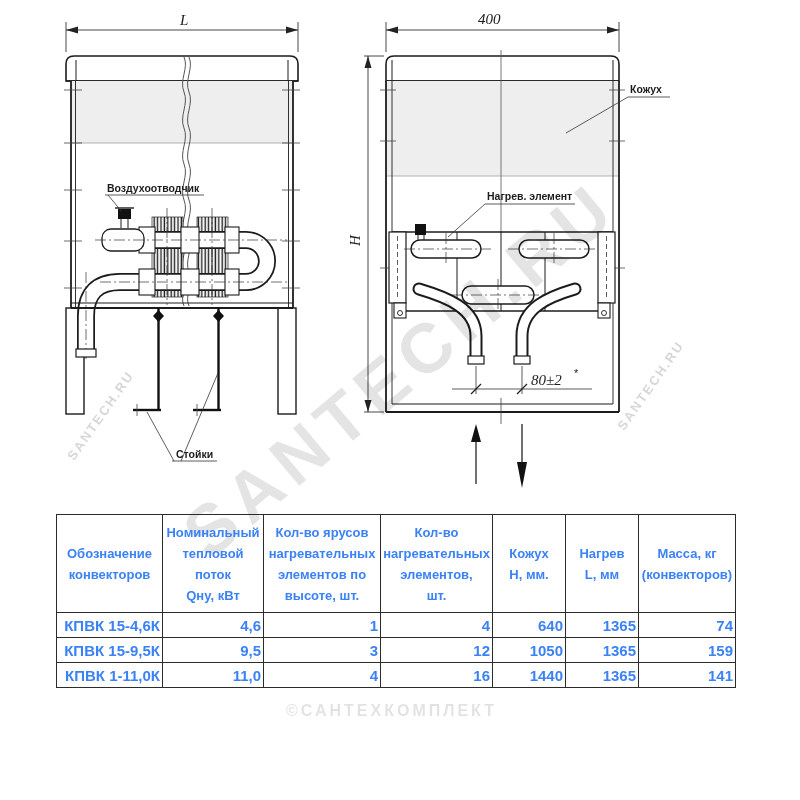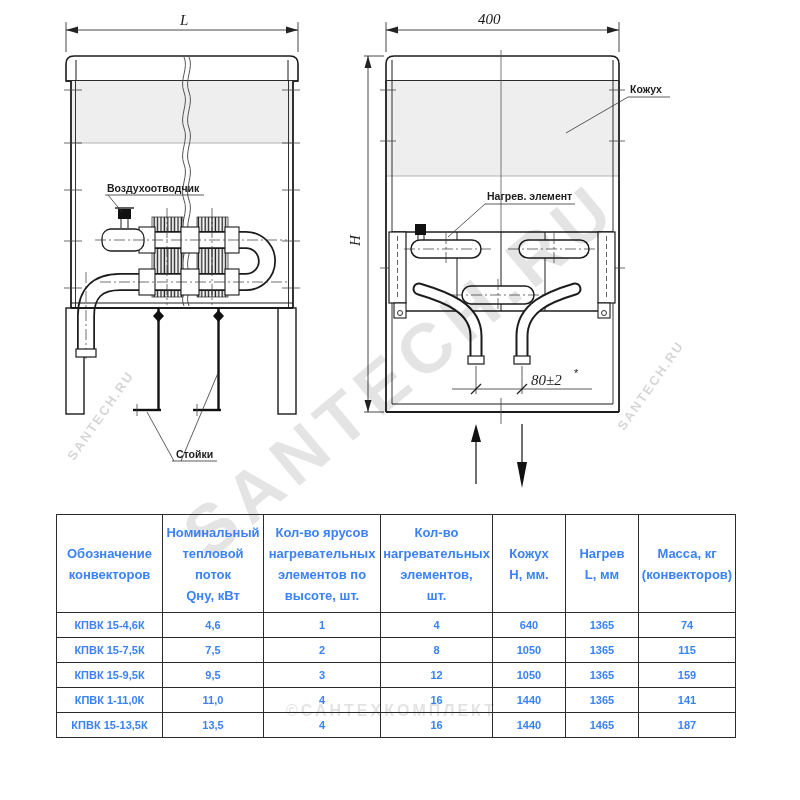--- a/index.html
+++ b/index.html
@@ -15,21 +15,21 @@
           opacity:0.10;transform:rotate(-40deg);}
   .wm-small{font-size:13px;letter-spacing:2px;opacity:0.16;transform:rotate(-55deg);}
   .wm-left{left:48px;top:408px;}
   .wm-right{left:598px;top:378px;}
   .wm-table{left:286px;top:702px;font-size:16px;letter-spacing:3px;opacity:0.11;}
   
   .spec{position:absolute;left:56px;top:514px;border-collapse:collapse;table-layout:fixed;}
   .spec th,.spec td{border:1.5px solid #2b2b2b;text-align:center;vertical-align:middle;
         font-weight:bold;color:#3b82f6;padding:0 2px;}
   .spec th{height:97px;font-size:13px;line-height:21px;white-space:pre-line;font-weight:bold;}
-  .spec td{height:24px;font-size:11px;}
+  .spec td{height:24px;font-size:15px;text-align:right;}
 </style>
 </head>
 <body>
 
 <div class="sheet">
 
 <svg width="800" height="510" viewBox="0 0 800 510">
   <defs>
     <pattern id="finhatch" width="3.4" height="4" patternUnits="userSpaceOnUse">
       <rect width="3.4" height="4" fill="#ffffff"></rect>
@@ -310,51 +310,33 @@
     <tr>
       <td>КПВК 15-4,6К</td>
       <td>4,6</td>
       <td>1</td>
       <td>4</td>
       <td>640</td>
       <td>1365</td>
       <td>74</td>
     </tr>
     <tr>
-      <td>КПВК 15-7,5К</td>
-      <td>7,5</td>
-      <td>2</td>
-      <td>8</td>
-      <td>1050</td>
-      <td>1365</td>
-      <td>115</td>
-    </tr>
-    <tr>
       <td>КПВК 15-9,5К</td>
       <td>9,5</td>
       <td>3</td>
       <td>12</td>
       <td>1050</td>
       <td>1365</td>
       <td>159</td>
     </tr>
     <tr>
       <td>КПВК 1-11,0К</td>
       <td>11,0</td>
       <td>4</td>
       <td>16</td>
       <td>1440</td>
       <td>1365</td>
       <td>141</td>
     </tr>
-    <tr>
-      <td>КПВК 15-13,5К</td>
-      <td>13,5</td>
-      <td>4</td>
-      <td>16</td>
-      <td>1440</td>
-      <td>1465</td>
-      <td>187</td>
-    </tr>
   </tbody>
 </table>
 
 </div>
 
 </body></html>

